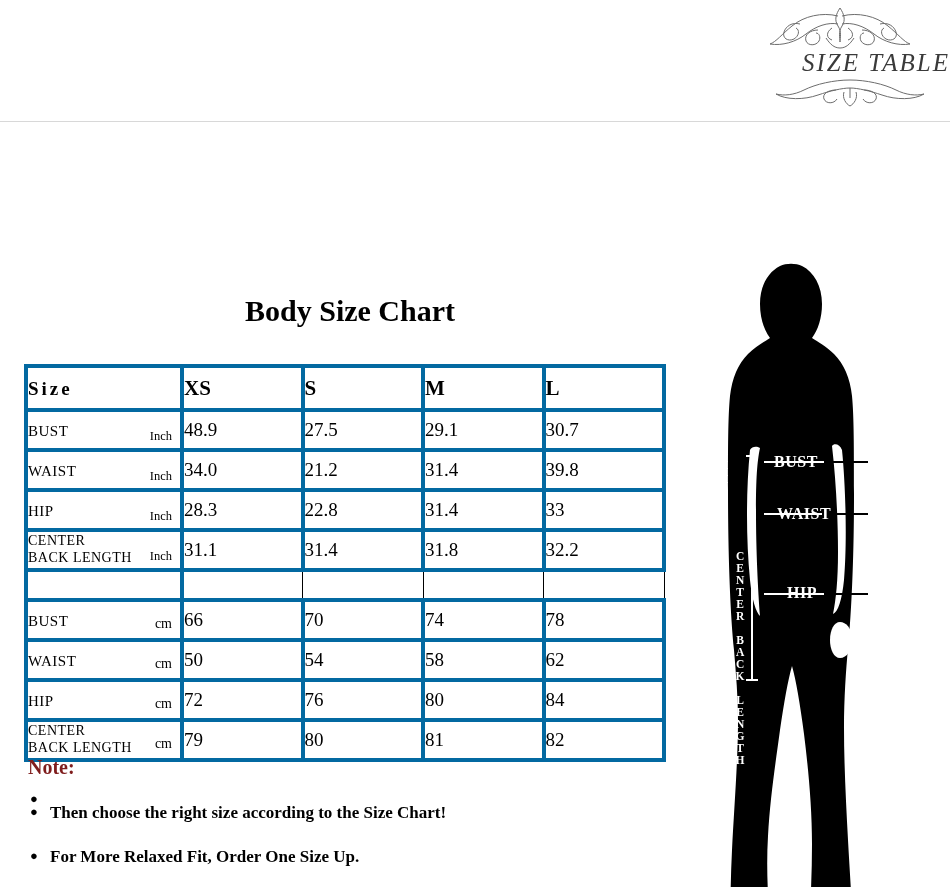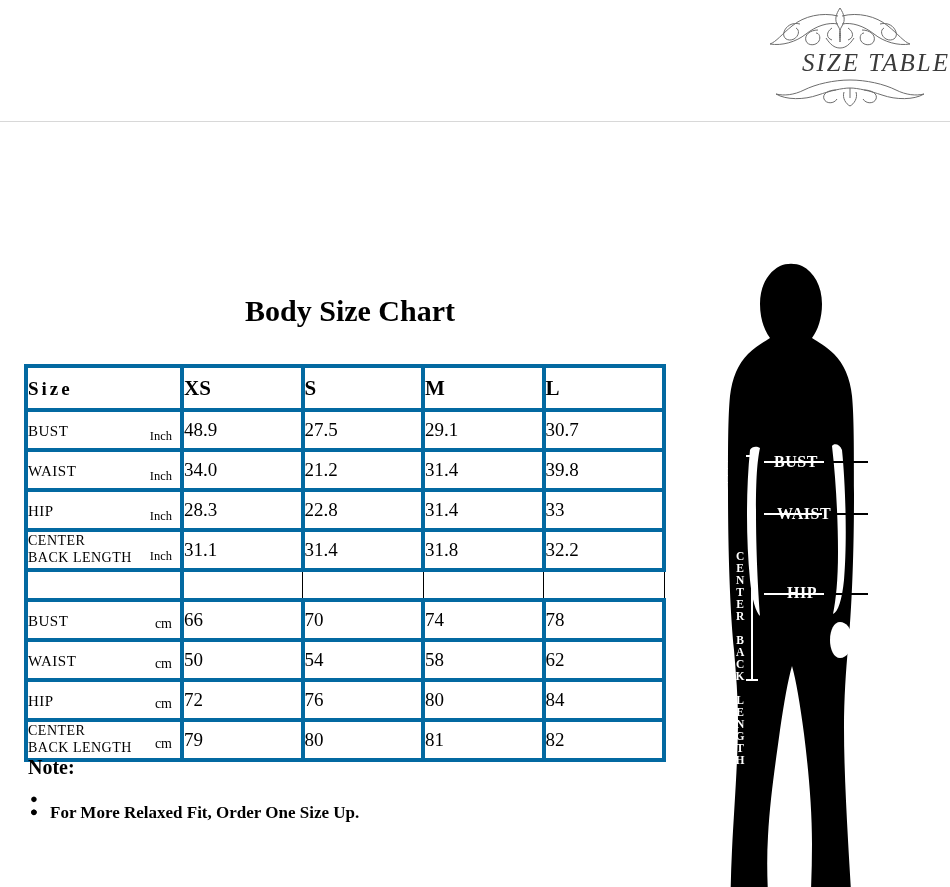--- a/index.html
+++ b/index.html
@@ -134,21 +134,21 @@
   }
 
   
   .notes {
     position: absolute;
     left: 28px;
     top: 634px;
     width: 640px;
   }
   .note-title {
-    color: #000000;
+    color: #7f1d1d;
     font-size: 20px;
     font-weight: bold;
     font-family: "Liberation Serif", serif;
     margin-bottom: 12px;
   }
   .note-item {
     font-size: 17px;
     font-weight: bold;
     font-family: "Liberation Serif", serif;
     margin: 0 0 25px 0;
@@ -350,20 +350,21 @@
   </table>
 
   <div class="notes">
     <div class="note-title">Note:</div>
 
     <p class="note-item">
       <span class="bullet">●</span>
     </p>
     <p class="note-item">
       <span class="bullet">●</span>
+      <span>Then choose the right size according to the Size Chart!</span>
     </p>
     <p class="note-item">
       <span class="bullet">●</span>
       <span>For More Relaxed Fit, Order One Size Up.</span>
     </p>
 
   </div>
 
   <div class="figure">
     <svg width="278" height="740" viewBox="0 0 278 740">

